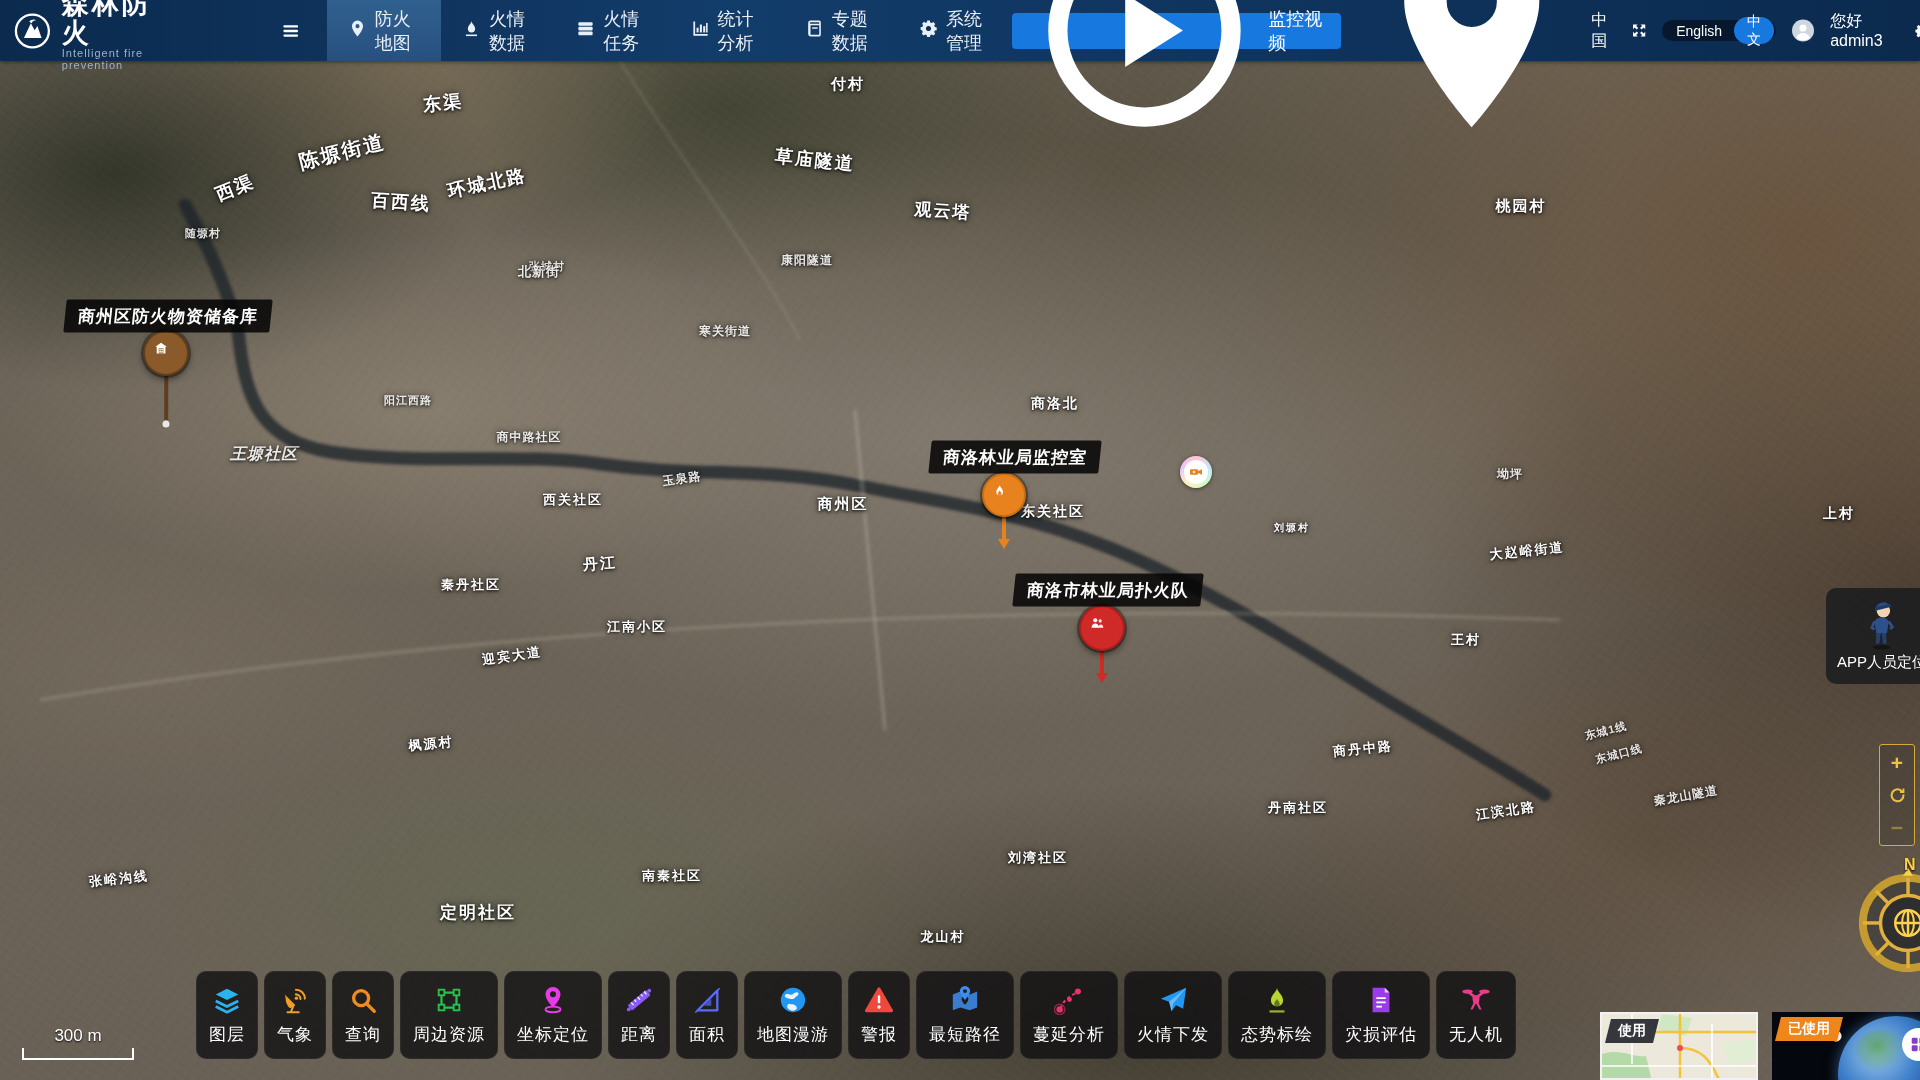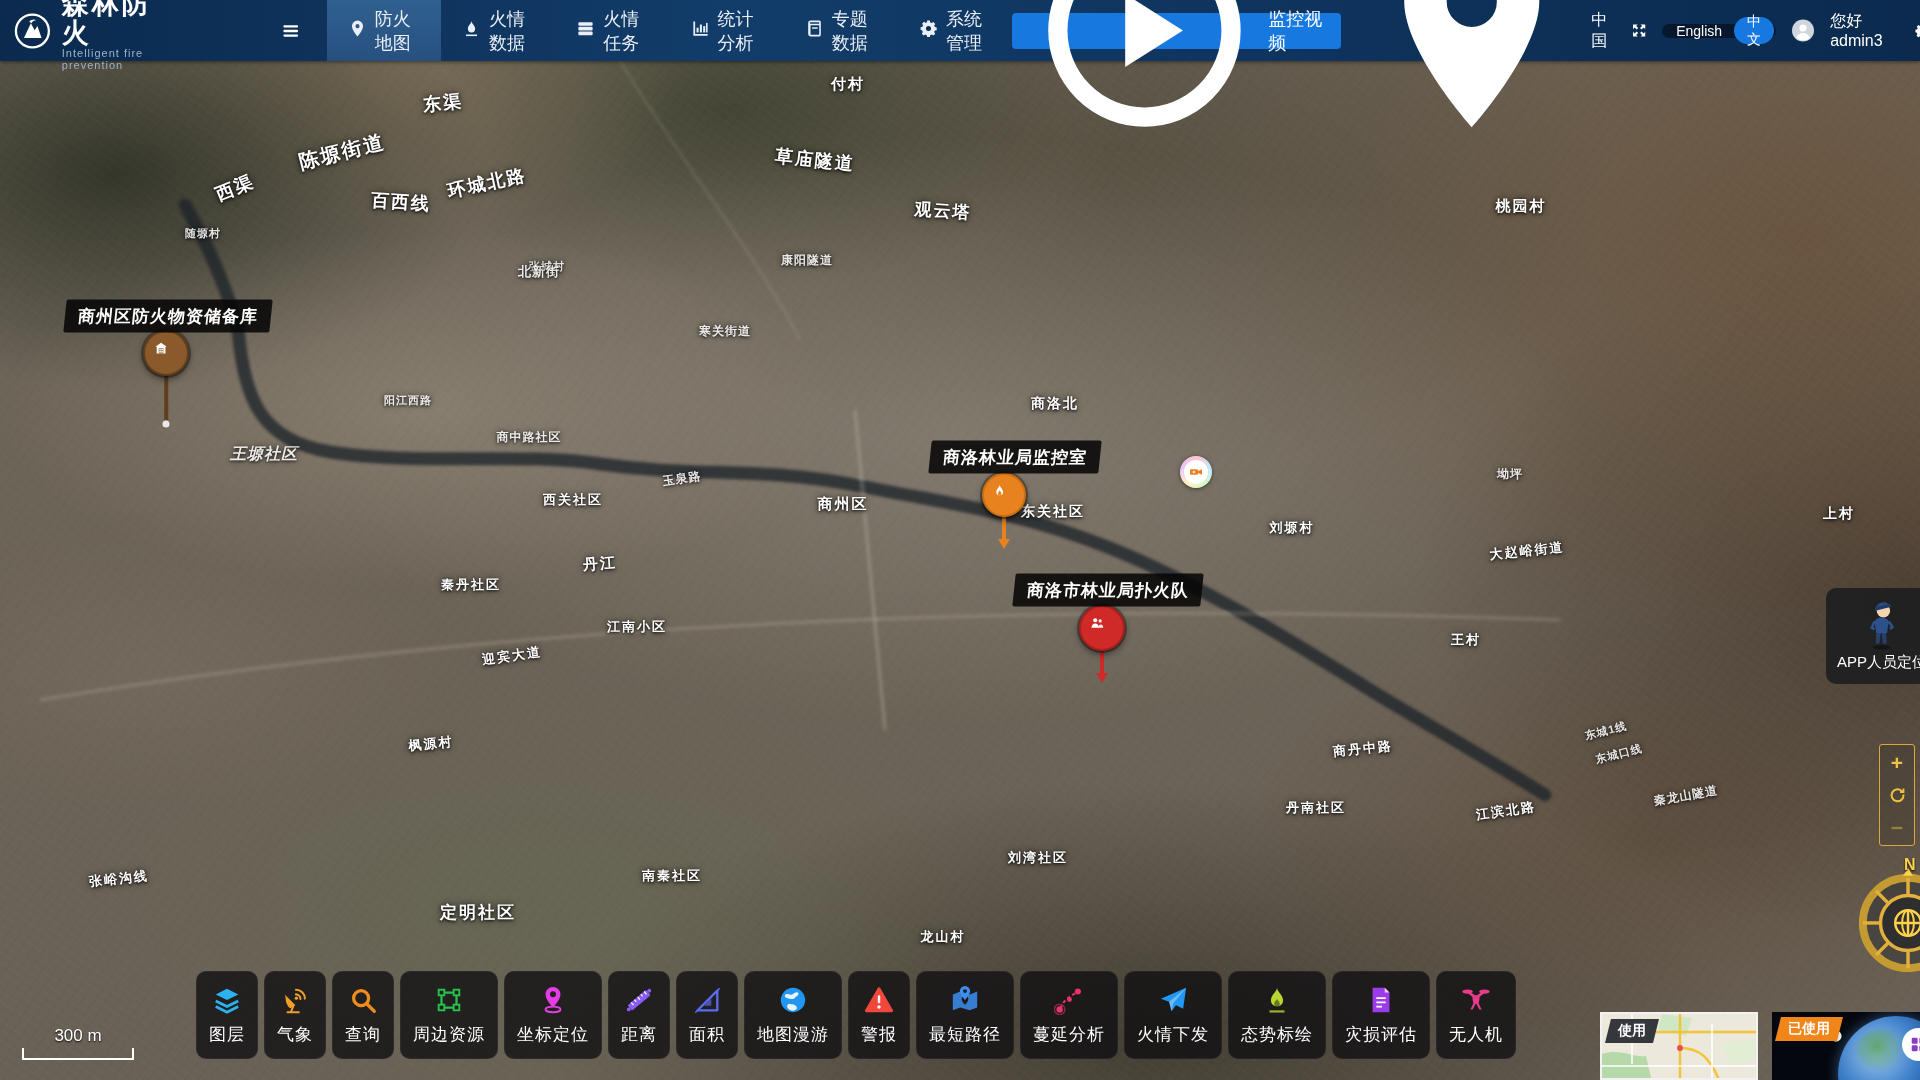--- a/index.html
+++ b/index.html
@@ -61,21 +61,21 @@
   .nav-item{display:flex;align-items:center;gap:8px;padding:0 21px;color:#e9eff6;font-size:18px;cursor:pointer;}
   .nav-item.active{background:linear-gradient(180deg,#30608f,#27507f);}
   .nav-item svg{width:19px;height:19px;}
   .hright{margin-left:auto;display:flex;align-items:center;gap:15px;margin-right:0;}
   .monitor-btn{background:#1778e0;color:#fff;height:36px;padding:0 17px;border-radius:4px;
     display:flex;align-items:center;gap:8px;font-size:18px;cursor:pointer;}
   .monitor-btn svg{width:19px;height:19px;}
   .country{display:flex;align-items:center;gap:4px;color:#fff;font-size:16px;cursor:pointer;}
   .country svg{width:17px;height:17px;}
   .fs-btn{color:#fff;width:21px;height:21px;cursor:pointer;}
-  .lang-toggle{background:#07182e;border-radius:16px;height:14px;display:flex;align-items:center;padding:0 2px;cursor:pointer;}
+  .lang-toggle{background:#07182e;border-radius:16px;height:21px;display:flex;align-items:center;padding:0 2px;cursor:pointer;}
   .lang-en{color:#fff;font-size:14px;padding:0 12px;}
   .lang-zh{background:#1778e0;color:#fff;font-size:14px;border-radius:14px;padding:0 13px;height:27px;display:flex;align-items:center;}
   .avatar{width:31px;height:31px;cursor:pointer;}
   .greeting{color:#fff;font-size:16px;}
   .hgear{color:#fff;width:22px;height:22px;margin-right:-11px;cursor:pointer;}
 
   
   #toolbar{position:absolute;left:196px;top:971px;display:flex;gap:6px;z-index:40;}
   .tool{height:88px;border-radius:10px;background:rgba(14,14,17,.78);color:#fff;cursor:pointer;
     display:flex;flex-direction:column;align-items:center;justify-content:center;gap:8px;padding:0 13px;
@@ -158,35 +158,35 @@
         <span class="map-label" style="left: 725px; top: 331px; font-size: 12px; transform: translate(-50%, -50%) rotate(0deg); opacity: 0.85; letter-spacing: 1px;">寒关街道</span>
         <span class="map-label" style="left: 1055px; top: 404px; font-size: 14px; transform: translate(-50%, -50%) rotate(0deg);">商洛北</span>
         <span class="map-label" style="left: 408px; top: 400px; font-size: 11px; transform: translate(-50%, -50%) rotate(0deg); opacity: 0.85; letter-spacing: 1px;">阳江西路</span>
         <span class="map-label" style="left: 529px; top: 437px; font-size: 12px; transform: translate(-50%, -50%) rotate(0deg); opacity: 0.85; letter-spacing: 1px;">商中路社区</span>
         <span class="map-label" style="left: 264px; top: 454px; font-size: 16px; transform: translate(-50%, -50%) rotate(0deg); opacity: 0.85; letter-spacing: 1px; font-style: italic;">王塬社区</span>
         <span class="map-label" style="left: 569px; top: 500px; font-size: 13px; transform: translate(-50%, -50%) rotate(0deg); padding-left: 8px;">西关社区</span>
         <span class="map-label" style="left: 682px; top: 479px; font-size: 12px; transform: translate(-50%, -50%) rotate(-8deg); opacity: 0.85; letter-spacing: 1px;">玉泉路</span>
         <span class="map-label" style="left: 843px; top: 504px; font-size: 15px; transform: translate(-50%, -50%) rotate(0deg);">商州区</span>
         <span class="map-label" style="left: 1053px; top: 512px; font-size: 14px; transform: translate(-50%, -50%) rotate(0deg);">东关社区</span>
         <span class="map-label" style="left: 1510px; top: 474px; font-size: 12px; transform: translate(-50%, -50%) rotate(0deg); opacity: 0.85; letter-spacing: 1px;">坳坪</span>
-        <span class="map-label" style="left: 1292px; top: 528px; font-size: 13px; transform: translate(-50%, -50%) rotate(0deg);">刘塬村</span>
+        <span class="map-label" style="left: 1292px; top: 528px; font-size: 10px; transform: translate(-50%, -50%) rotate(0deg);">刘塬村</span>
         <span class="map-label" style="left: 1527px; top: 551px; font-size: 13px; transform: translate(-50%, -50%) rotate(-6deg);">大赵峪街道</span>
         <span class="map-label" style="left: 1839px; top: 514px; font-size: 14px; transform: translate(-50%, -50%) rotate(0deg);">上村</span>
         <span class="map-label" style="left: 1466px; top: 640px; font-size: 13px; transform: translate(-50%, -50%) rotate(0deg);">王村</span>
         <span class="map-label" style="left: 600px; top: 564px; font-size: 15px; transform: translate(-50%, -50%) rotate(-4deg);">丹江</span>
         <span class="map-label" style="left: 471px; top: 585px; font-size: 13px; transform: translate(-50%, -50%) rotate(0deg);">秦丹社区</span>
         <span class="map-label" style="left: 512px; top: 656px; font-size: 13px; transform: translate(-50%, -50%) rotate(-8deg);">迎宾大道</span>
         <span class="map-label" style="left: 637px; top: 627px; font-size: 13px; transform: translate(-50%, -50%) rotate(0deg);">江南小区</span>
         <span class="map-label" style="left: 431px; top: 744px; font-size: 13px; transform: translate(-50%, -50%) rotate(-6deg);">枫源村</span>
         <span class="map-label" style="left: 672px; top: 828px; font-size: 13px; transform: translate(-50%, -50%) rotate(0deg); margin-top: 48px;">南秦社区</span>
         <span class="map-label" style="left: 478px; top: 912px; font-size: 17px; transform: translate(-50%, -50%) rotate(0deg);">定明社区</span>
         <span class="map-label" style="left: 119px; top: 879px; font-size: 13px; transform: translate(-50%, -50%) rotate(-6deg);">张峪沟线</span>
         <span class="map-label" style="left: 1038px; top: 858px; font-size: 13px; transform: translate(-50%, -50%) rotate(0deg);">刘湾社区</span>
         <span class="map-label" style="left: 943px; top: 937px; font-size: 13px; transform: translate(-50%, -50%) rotate(0deg);">龙山村</span>
-        <span class="map-label" style="left: 1298px; top: 808px; font-size: 13px; transform: translate(-50%, -50%) rotate(0deg); margin-left: 18px;">丹南社区</span>
+        <span class="map-label" style="left: 1298px; top: 808px; font-size: 13px; transform: translate(-50%, -50%) rotate(0deg);">丹南社区</span>
         <span class="map-label" style="left: 1363px; top: 749px; font-size: 13px; transform: translate(-50%, -50%) rotate(-6deg);">商丹中路</span>
         <span class="map-label" style="left: 1506px; top: 811px; font-size: 13px; transform: translate(-50%, -50%) rotate(-8deg);">江滨北路</span>
         <span class="map-label" style="left: 1686px; top: 796px; font-size: 12px; transform: translate(-50%, -50%) rotate(-10deg); opacity: 0.85; letter-spacing: 1px;">秦龙山隧道</span>
         <span class="map-label" style="left: 1606px; top: 731px; font-size: 11px; transform: translate(-50%, -50%) rotate(-14deg); opacity: 0.85; letter-spacing: 1px;">东城1线</span>
         <span class="map-label" style="left: 1619px; top: 754px; font-size: 11px; transform: translate(-50%, -50%) rotate(-14deg); opacity: 0.85; letter-spacing: 1px;">东城口线</span>
       </div>
     <div id="markers-layer">
         <div class="marker-stem" style="left: 166px; top: 370px; width: 3.5px; height: 50px; background: rgb(95, 61, 30);"></div>
         <div class="marker-label" style="left: 168px; top: 316px;">商州区防火物资储备库</div>
         <div class="marker-circle" style="left: 166px; top: 353px; width: 42px; height: 42px; background: rgb(138, 90, 43); border: 2.5px solid rgb(95, 61, 30);">

